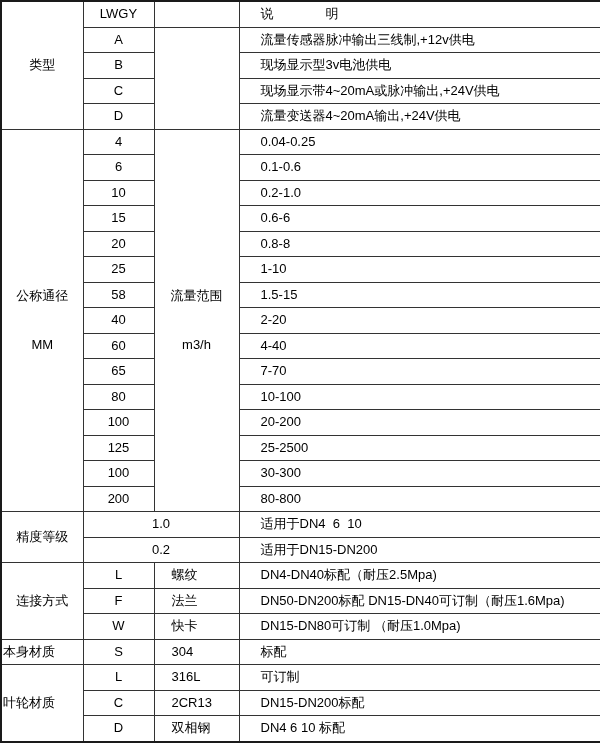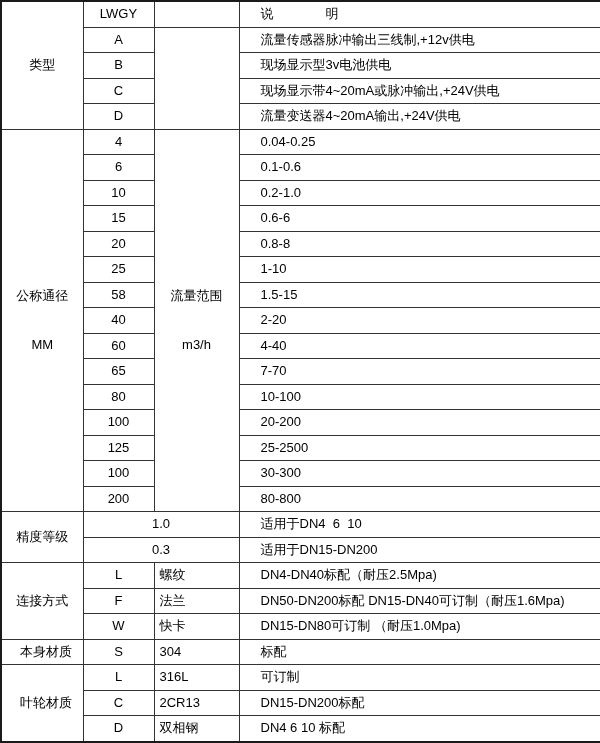--- a/index.html
+++ b/index.html
@@ -11,23 +11,23 @@
     border: 2px solid #1a1a1a;
   }
   td {
     border: 1px solid #333333;
     font-size: 13px; color: #000000;
     vertical-align: middle;
     padding: 0; overflow: hidden;
     white-space: pre; line-height: 1.25;
   }
   td.c   { text-align: center; }
-  td.l   { text-align: left; padding-left: 5px; }
+  td.l   { text-align: left; padding-left: 17px; }
   td.lbl { text-align: center; }
-  td.lbl-left { text-align: left; padding-left: 18px; }
+  td.lbl-left { text-align: left; padding-left: 1px; }
   td.desc { text-align: left; padding-left: 21px; }
   .two-line div { text-align: center; }
 </style>
 </head>
 <body>
 
 <table class="spec">
   <colgroup>
     <col style="width:82px">
       <col style="width:71px">
@@ -128,21 +128,21 @@
         <td class="c">200</td>
         <td class="desc">80-800</td>
       </tr>
 
   <tr>
     <td class="lbl" rowspan="2">精度等级</td>
     <td class="c" colspan="2">1.0</td>
     <td class="desc">适用于DN4  6  10</td>
   </tr>
   <tr>
-    <td class="c" colspan="2">0.3</td>
+    <td class="c" colspan="2">0.2</td>
     <td class="desc">适用于DN15-DN200</td>
   </tr>
 
   <tr>
     <td class="lbl" rowspan="3">连接方式</td>
     <td class="c">L</td>
     <td class="l">螺纹</td>
     <td class="desc">DN4-DN40标配（耐压2.5Mpa)</td>
   </tr>
   <tr>

